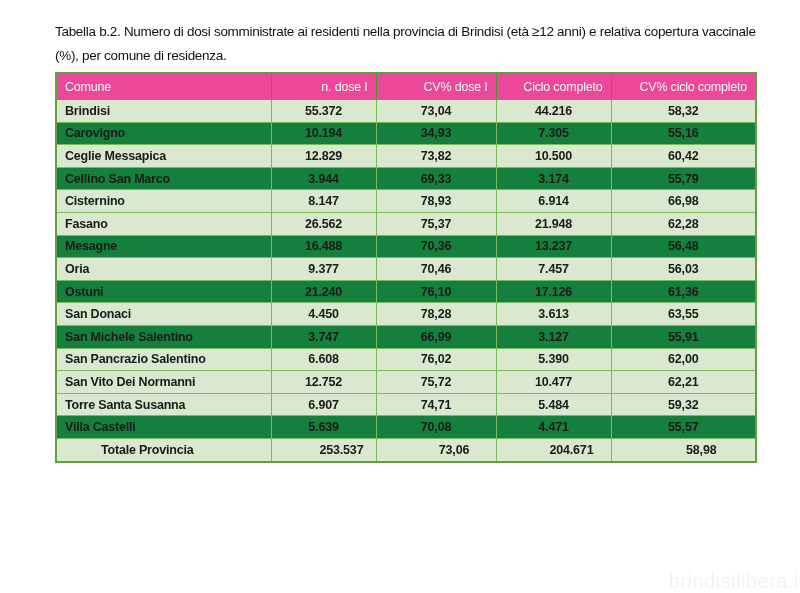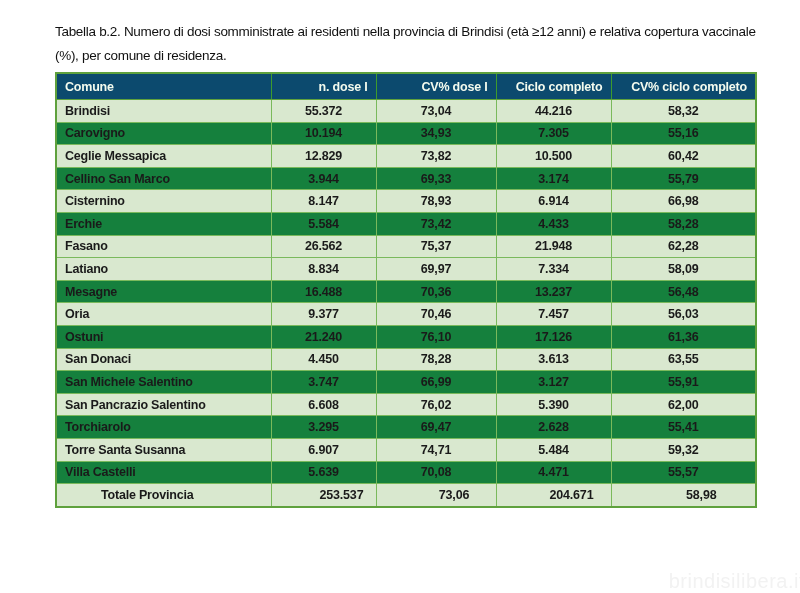--- a/index.html
+++ b/index.html
@@ -31,23 +31,23 @@
     color: #1a1a1a;
     border: 2px solid #5fa13d;
   }
   .vax-table th, .vax-table td {
     border: 1px solid #7ab95c;
     padding: 0 8px;
     overflow: hidden;
     white-space: nowrap;
   }
   .vax-table thead th {
-    background: #0c4a6e;
+    background: #ec4899;
     color: #f4fbee;
-    font-weight: 700;
+    font-weight: 400;
     height: 25px;
     text-align: right;
     border-color: #3e9b2d;
     border-bottom: 1px solid #5fa13d;
   }
   .vax-table thead th.comune { text-align: left; }
   .vax-table tbody td {
     height: 21.6px;
     font-weight: 700;
     text-align: center;
@@ -116,41 +116,27 @@
         <td>3.174</td>
         <td>55,79</td>
       </tr>
       <tr class="green">
         <td class="comune">Cisternino</td>
         <td>8.147</td>
         <td>78,93</td>
         <td>6.914</td>
         <td>66,98</td>
       </tr>
-      <tr class="white">
-        <td class="comune">Erchie</td>
-        <td>5.584</td>
-        <td>73,42</td>
-        <td>4.433</td>
-        <td>58,28</td>
-      </tr>
       <tr class="green">
         <td class="comune">Fasano</td>
         <td>26.562</td>
         <td>75,37</td>
         <td>21.948</td>
         <td>62,28</td>
       </tr>
-      <tr class="green">
-        <td class="comune">Latiano</td>
-        <td>8.834</td>
-        <td>69,97</td>
-        <td>7.334</td>
-        <td>58,09</td>
-      </tr>
       <tr class="white">
         <td class="comune">Mesagne</td>
         <td>16.488</td>
         <td>70,36</td>
         <td>13.237</td>
         <td>56,48</td>
       </tr>
       <tr class="green">
         <td class="comune">Oria</td>
         <td>9.377</td>
@@ -179,26 +165,26 @@
         <td>3.127</td>
         <td>55,91</td>
       </tr>
       <tr class="green">
         <td class="comune">San Pancrazio Salentino</td>
         <td>6.608</td>
         <td>76,02</td>
         <td>5.390</td>
         <td>62,00</td>
       </tr>
-      <tr class="white">
-        <td class="comune">Torchiarolo</td>
-        <td>3.295</td>
-        <td>69,47</td>
-        <td>2.628</td>
-        <td>55,41</td>
+      <tr class="green">
+        <td class="comune">San Vito Dei Normanni</td>
+        <td>12.752</td>
+        <td>75,72</td>
+        <td>10.477</td>
+        <td>62,21</td>
       </tr>
       <tr class="green">
         <td class="comune">Torre Santa Susanna</td>
         <td>6.907</td>
         <td>74,71</td>
         <td>5.484</td>
         <td>59,32</td>
       </tr>
       <tr class="white">
         <td class="comune">Villa Castelli</td>

